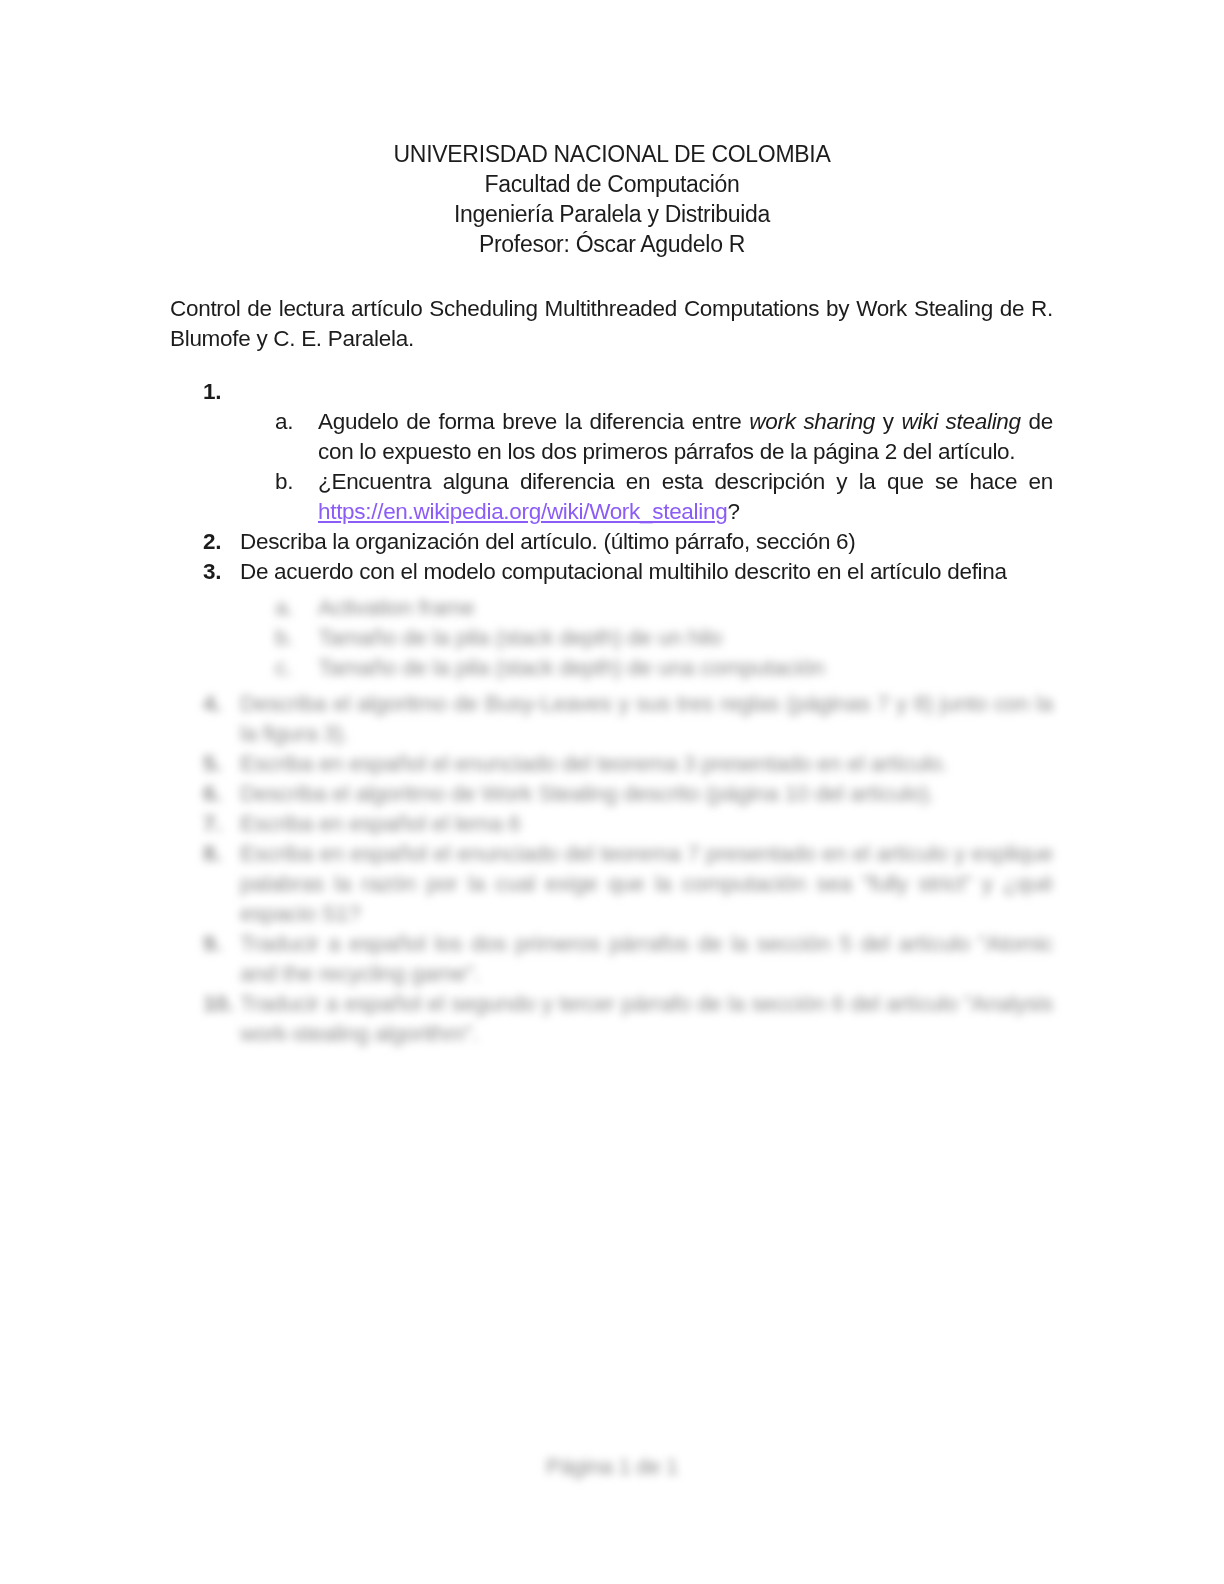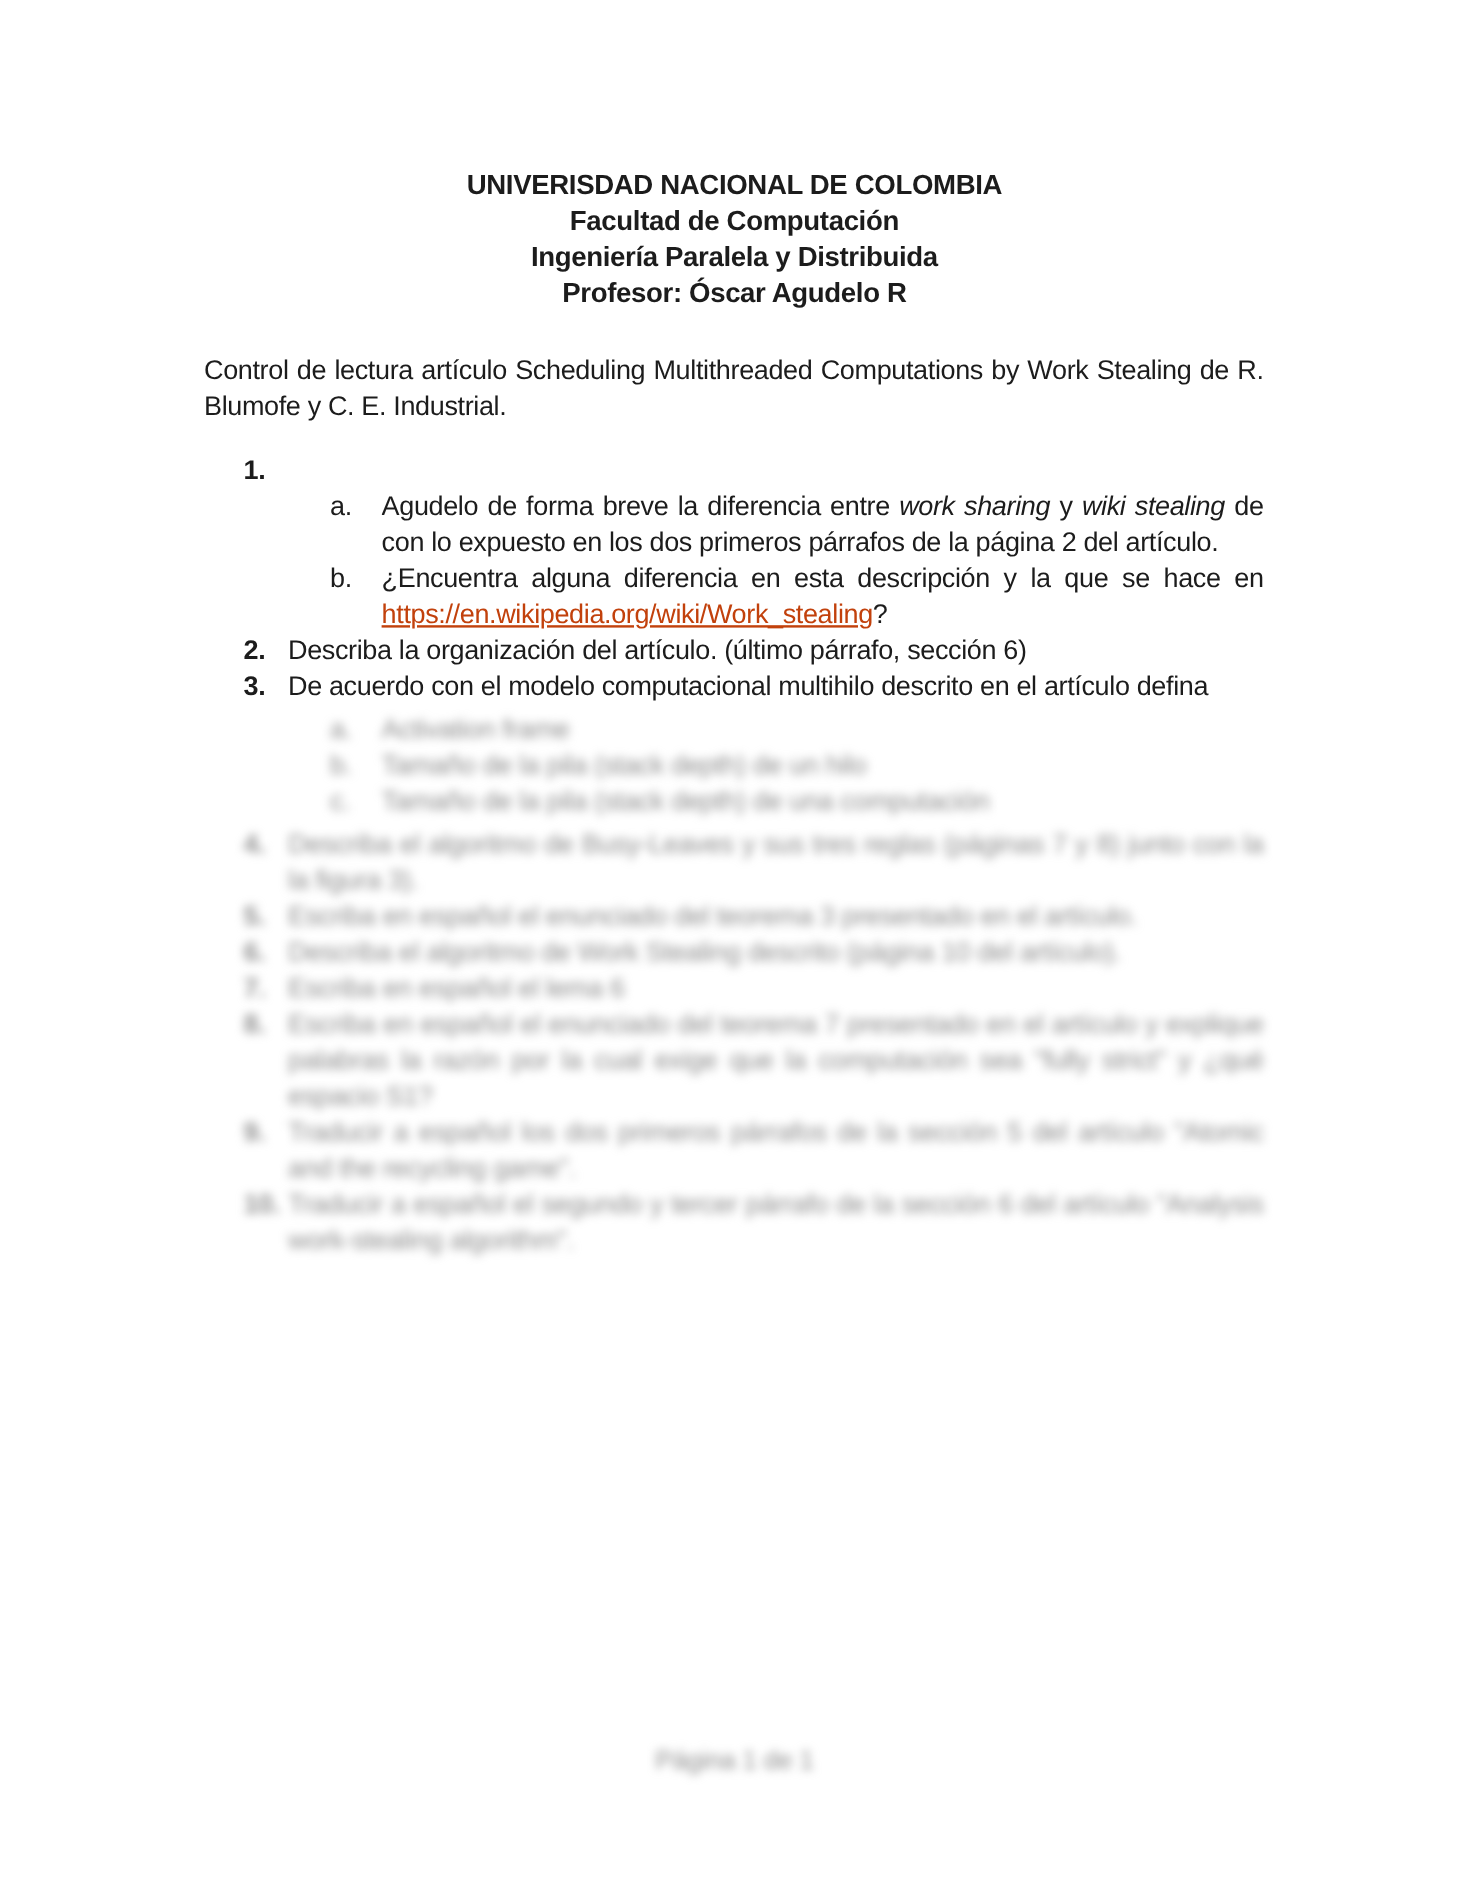--- a/index.html
+++ b/index.html
@@ -9,21 +9,21 @@
     height: 1584px;
     background: #ffffff;
     font-family: "Liberation Sans", sans-serif;
     color: #1c1c1c;
     letter-spacing: -0.3px;
     overflow: hidden;
   }
   .header {
     padding-top: 140px;
     text-align: center;
-    font-weight: 700;
+    font-weight: 400;
     font-size: 23px;
     line-height: 29px;
   }
   .content {
     margin-left: 170px;
     margin-right: 171px; 
   }
   .intro {
     margin-top: 34px;
     font-size: 22.5px;
@@ -40,21 +40,21 @@
   .qlist { margin-top: 23px; font-size: 22.5px; line-height: 30px; }
   .li { position: relative; }
   .li .marker { position: absolute; top: 0; }
   .li.l1 .marker { left: 33px; font-weight: 700; }
   .li.l1 .txt { padding-left: 70px; }
   .li.l2 .marker { left: 105px; font-weight: 400; }
   .li.l2 .txt { padding-left: 148px; }
   .li.gap { margin-top: 6px; }
   .blurred { filter: blur(4px); color: #8e8e8e; }
   .italic { font-style: italic; margin-top: 41px; }
-  a.doclink { color: #c2410c; text-decoration: underline; cursor: pointer; }
+  a.doclink { color: #8b5cf6; text-decoration: underline; cursor: pointer; }
   .footer {
     position: absolute;
     top: 1452px;
     left: 0;
     width: 1224px;
     text-align: center;
     font-size: 22px;
     line-height: 30px;
   }
 </style>
@@ -64,21 +64,21 @@
 <div class="page">
   <div class="header">
       <div class="line">UNIVERISDAD NACIONAL DE COLOMBIA</div>
       <div class="line">Facultad de Computación</div>
       <div class="line">Ingeniería Paralela y Distribuida</div>
       <div class="line">Profesor: Óscar Agudelo R</div>
     </div>
   <div class="content">
     <div class="intro">
         <div class="line stretch">Control de lectura artículo Scheduling Multithreaded Computations by Work Stealing de R. D.</div>
-        <div class="line plain">Blumofe y C. E. Industrial.</div>
+        <div class="line plain">Blumofe y C. E. Paralela.</div>
       </div>
     <div class="qlist">
         <div class="li l1">
           <span class="marker">1.</span>
           <div class="txt">
             <div class="line plain"><span></span></div>
           </div>
         </div>
         <div class="li l2">
           <span class="marker">a.</span>

